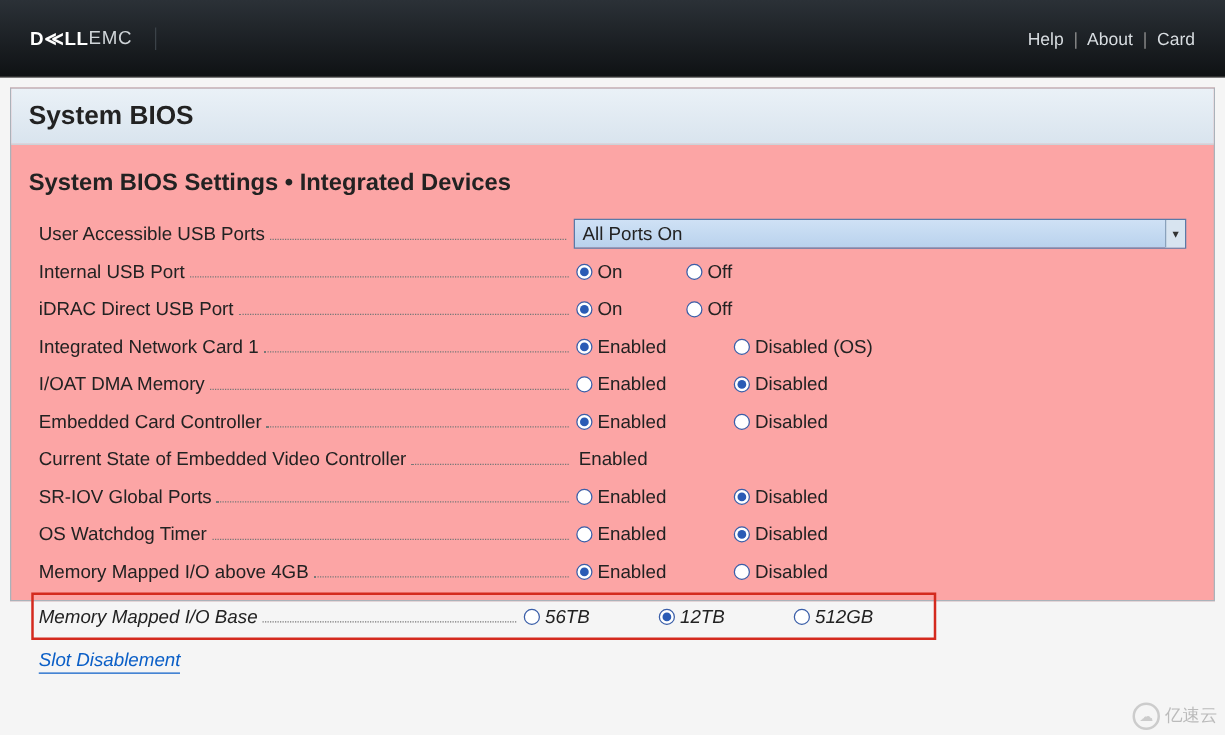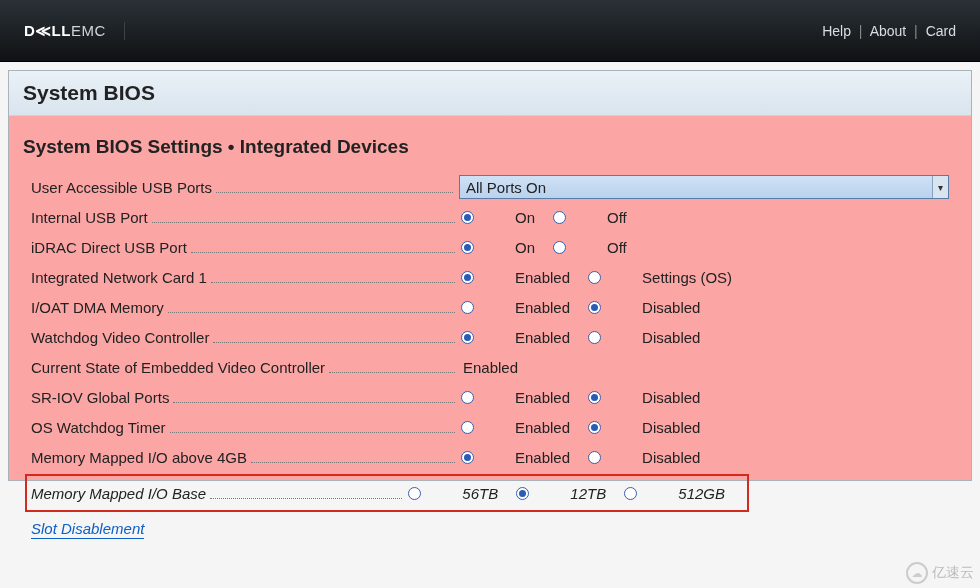--- a/index.html
+++ b/index.html
@@ -103,21 +103,20 @@
     align-items: center;
     gap: 0;
   }
   .radio-opt {
     display: inline-flex;
     align-items: center;
     margin-right: 18px;
     font-size: 15px;
     color: #222;
     cursor: pointer;
-    gap: 37px;
   }
   .radio-opt .r {
     width: 13px; height: 13px;
     border: 1.5px solid #3a5ea8;
     border-radius: 50%;
     margin-right: 4px;
     display: inline-flex;
     align-items: center;
     justify-content: center;
     background: #fff;
@@ -276,21 +275,21 @@
           <span class="label-text">Integrated Network Card 1</span>
           <span class="dots"></span>
         </div>
       <div class="value-col opt-group-en">
         <span class="radio-opt">
             <span class="r sel"></span>
             <span>Enabled</span>
           </span>
         <span class="radio-opt">
             <span class="r"></span>
-            <span>Settings (OS)</span>
+            <span>Disabled (OS)</span>
           </span>
       </div>
     </div>
 
     <div class="row">
       <div class="label-col">
           <span class="label-text">I/OAT DMA Memory</span>
           <span class="dots"></span>
         </div>
       <div class="value-col opt-group-en">
@@ -300,21 +299,21 @@
           </span>
         <span class="radio-opt">
             <span class="r sel"></span>
             <span>Disabled</span>
           </span>
       </div>
     </div>
 
     <div class="row">
       <div class="label-col">
-          <span class="label-text">Watchdog Video Controller</span>
+          <span class="label-text">Embedded Card Controller</span>
           <span class="dots"></span>
         </div>
       <div class="value-col opt-group-en">
         <span class="radio-opt">
             <span class="r sel"></span>
             <span>Enabled</span>
           </span>
         <span class="radio-opt">
             <span class="r"></span>
             <span>Disabled</span>

